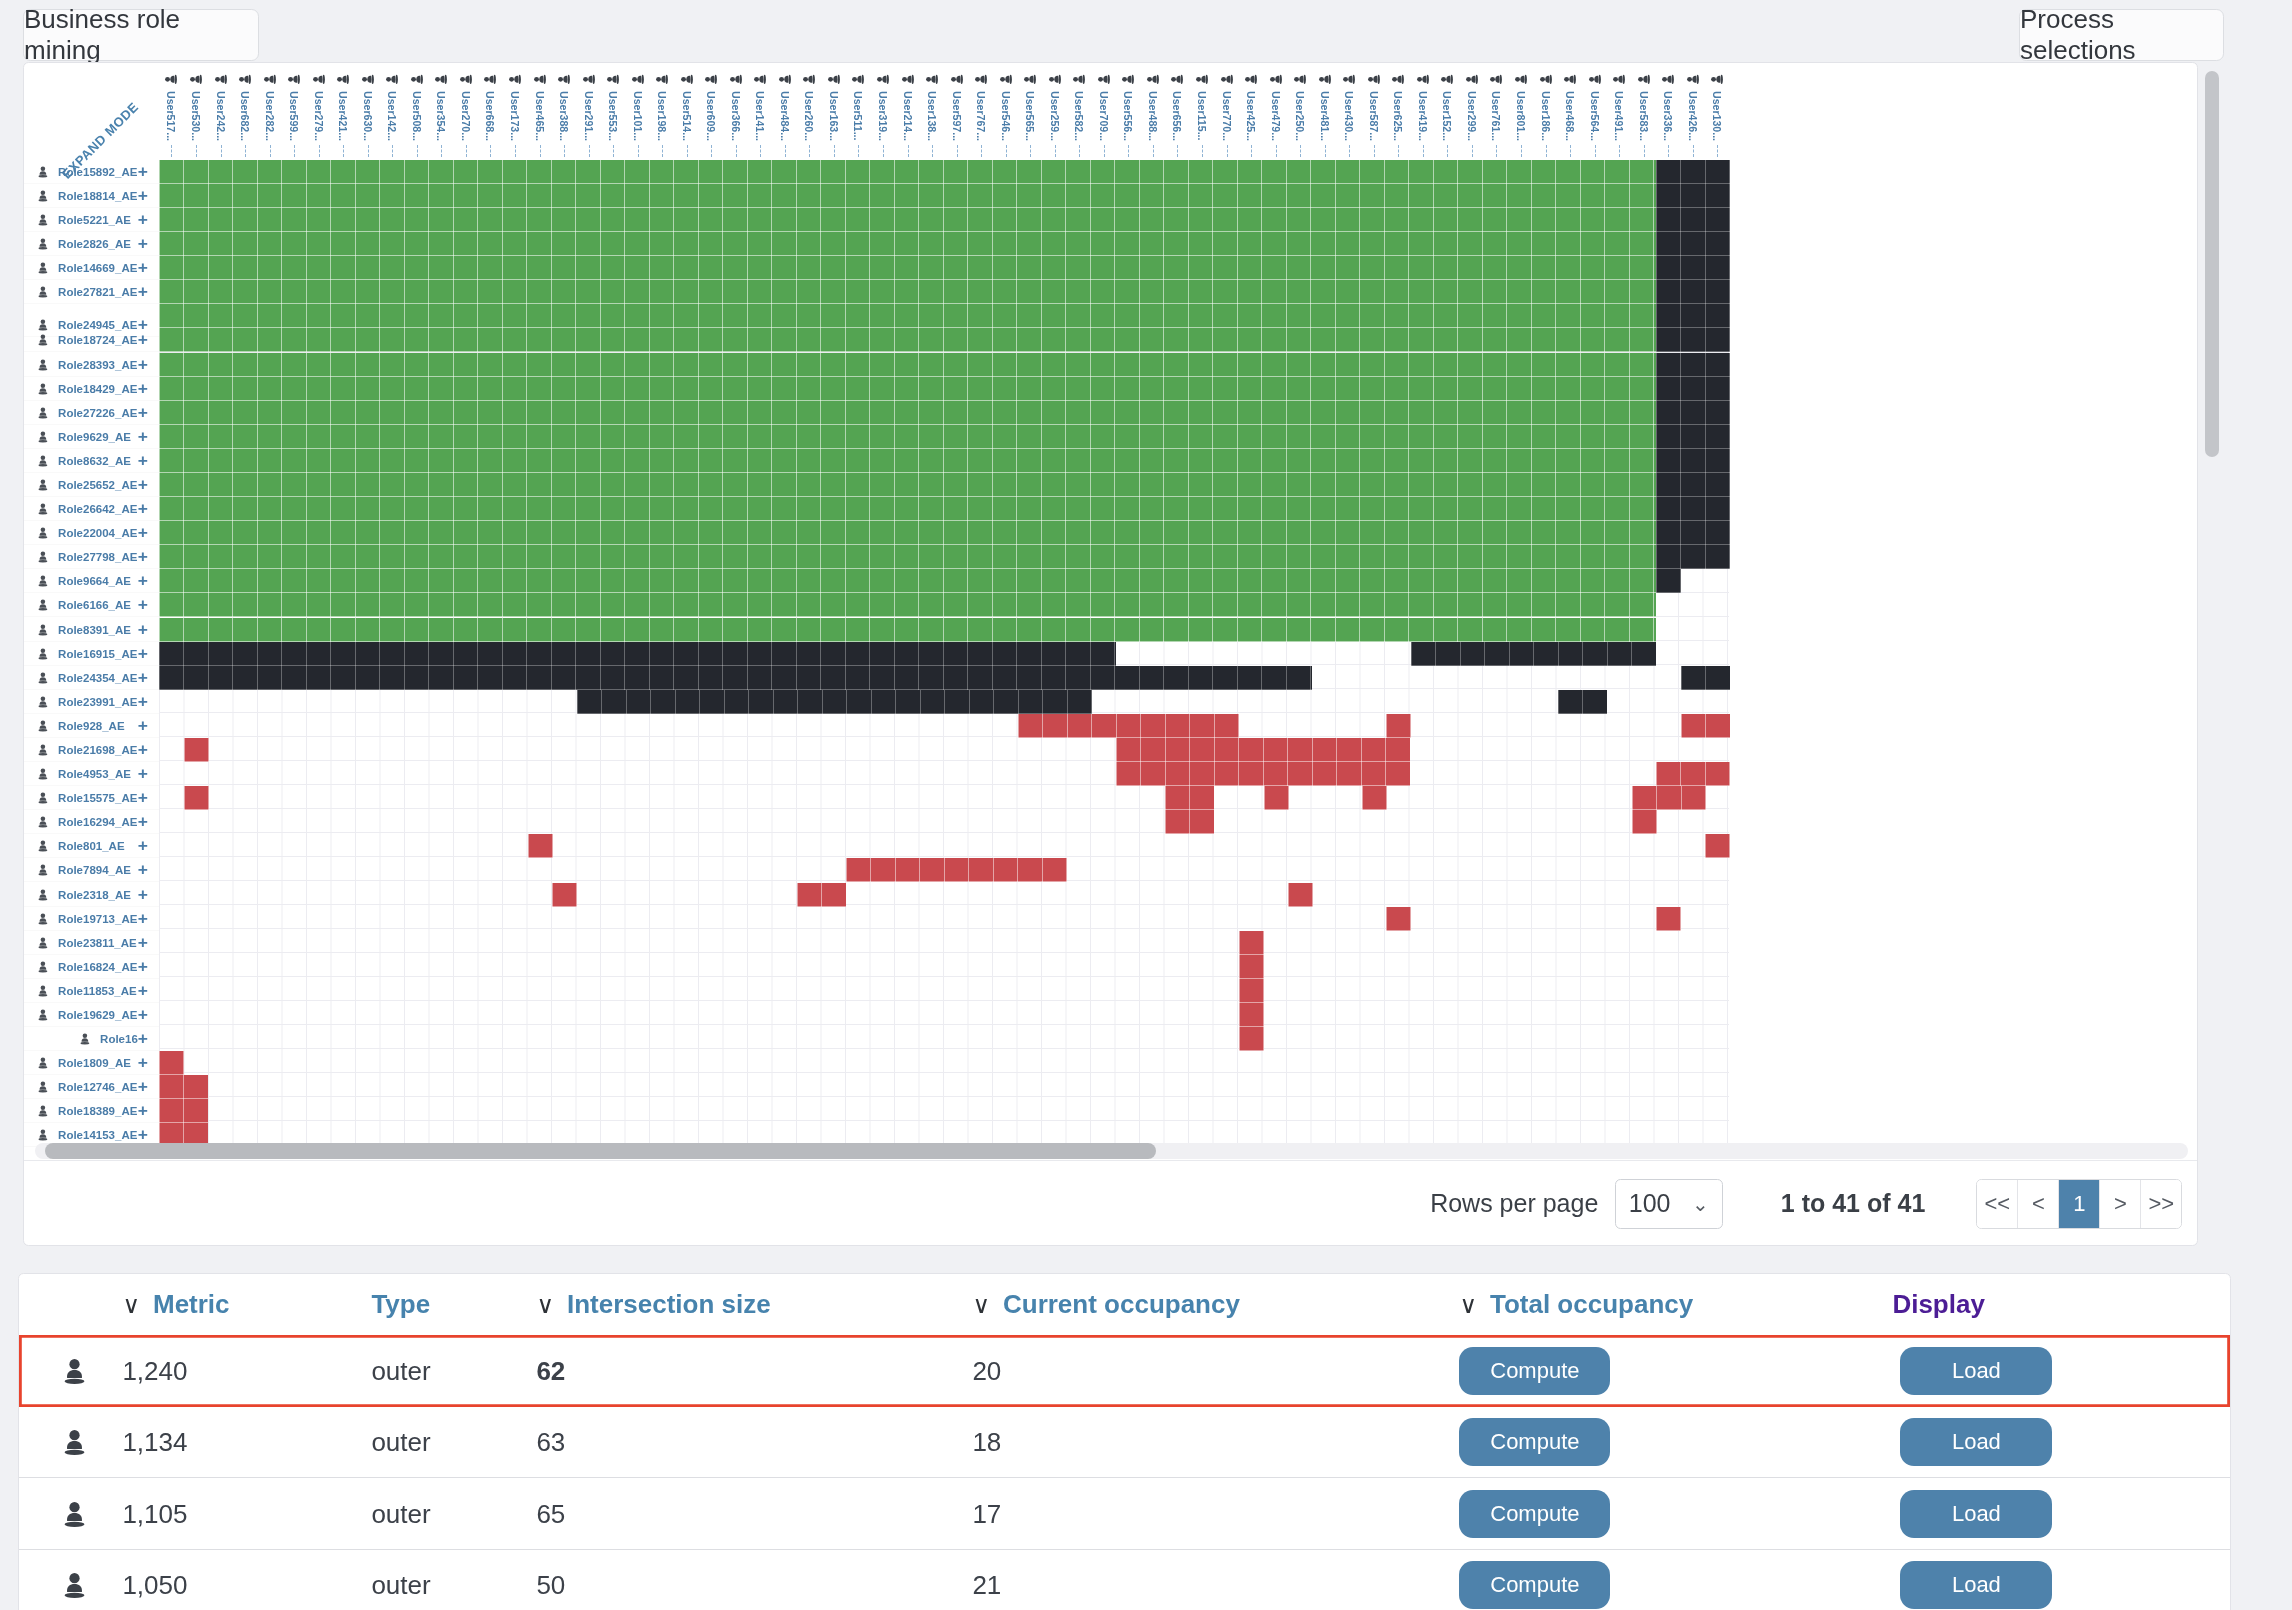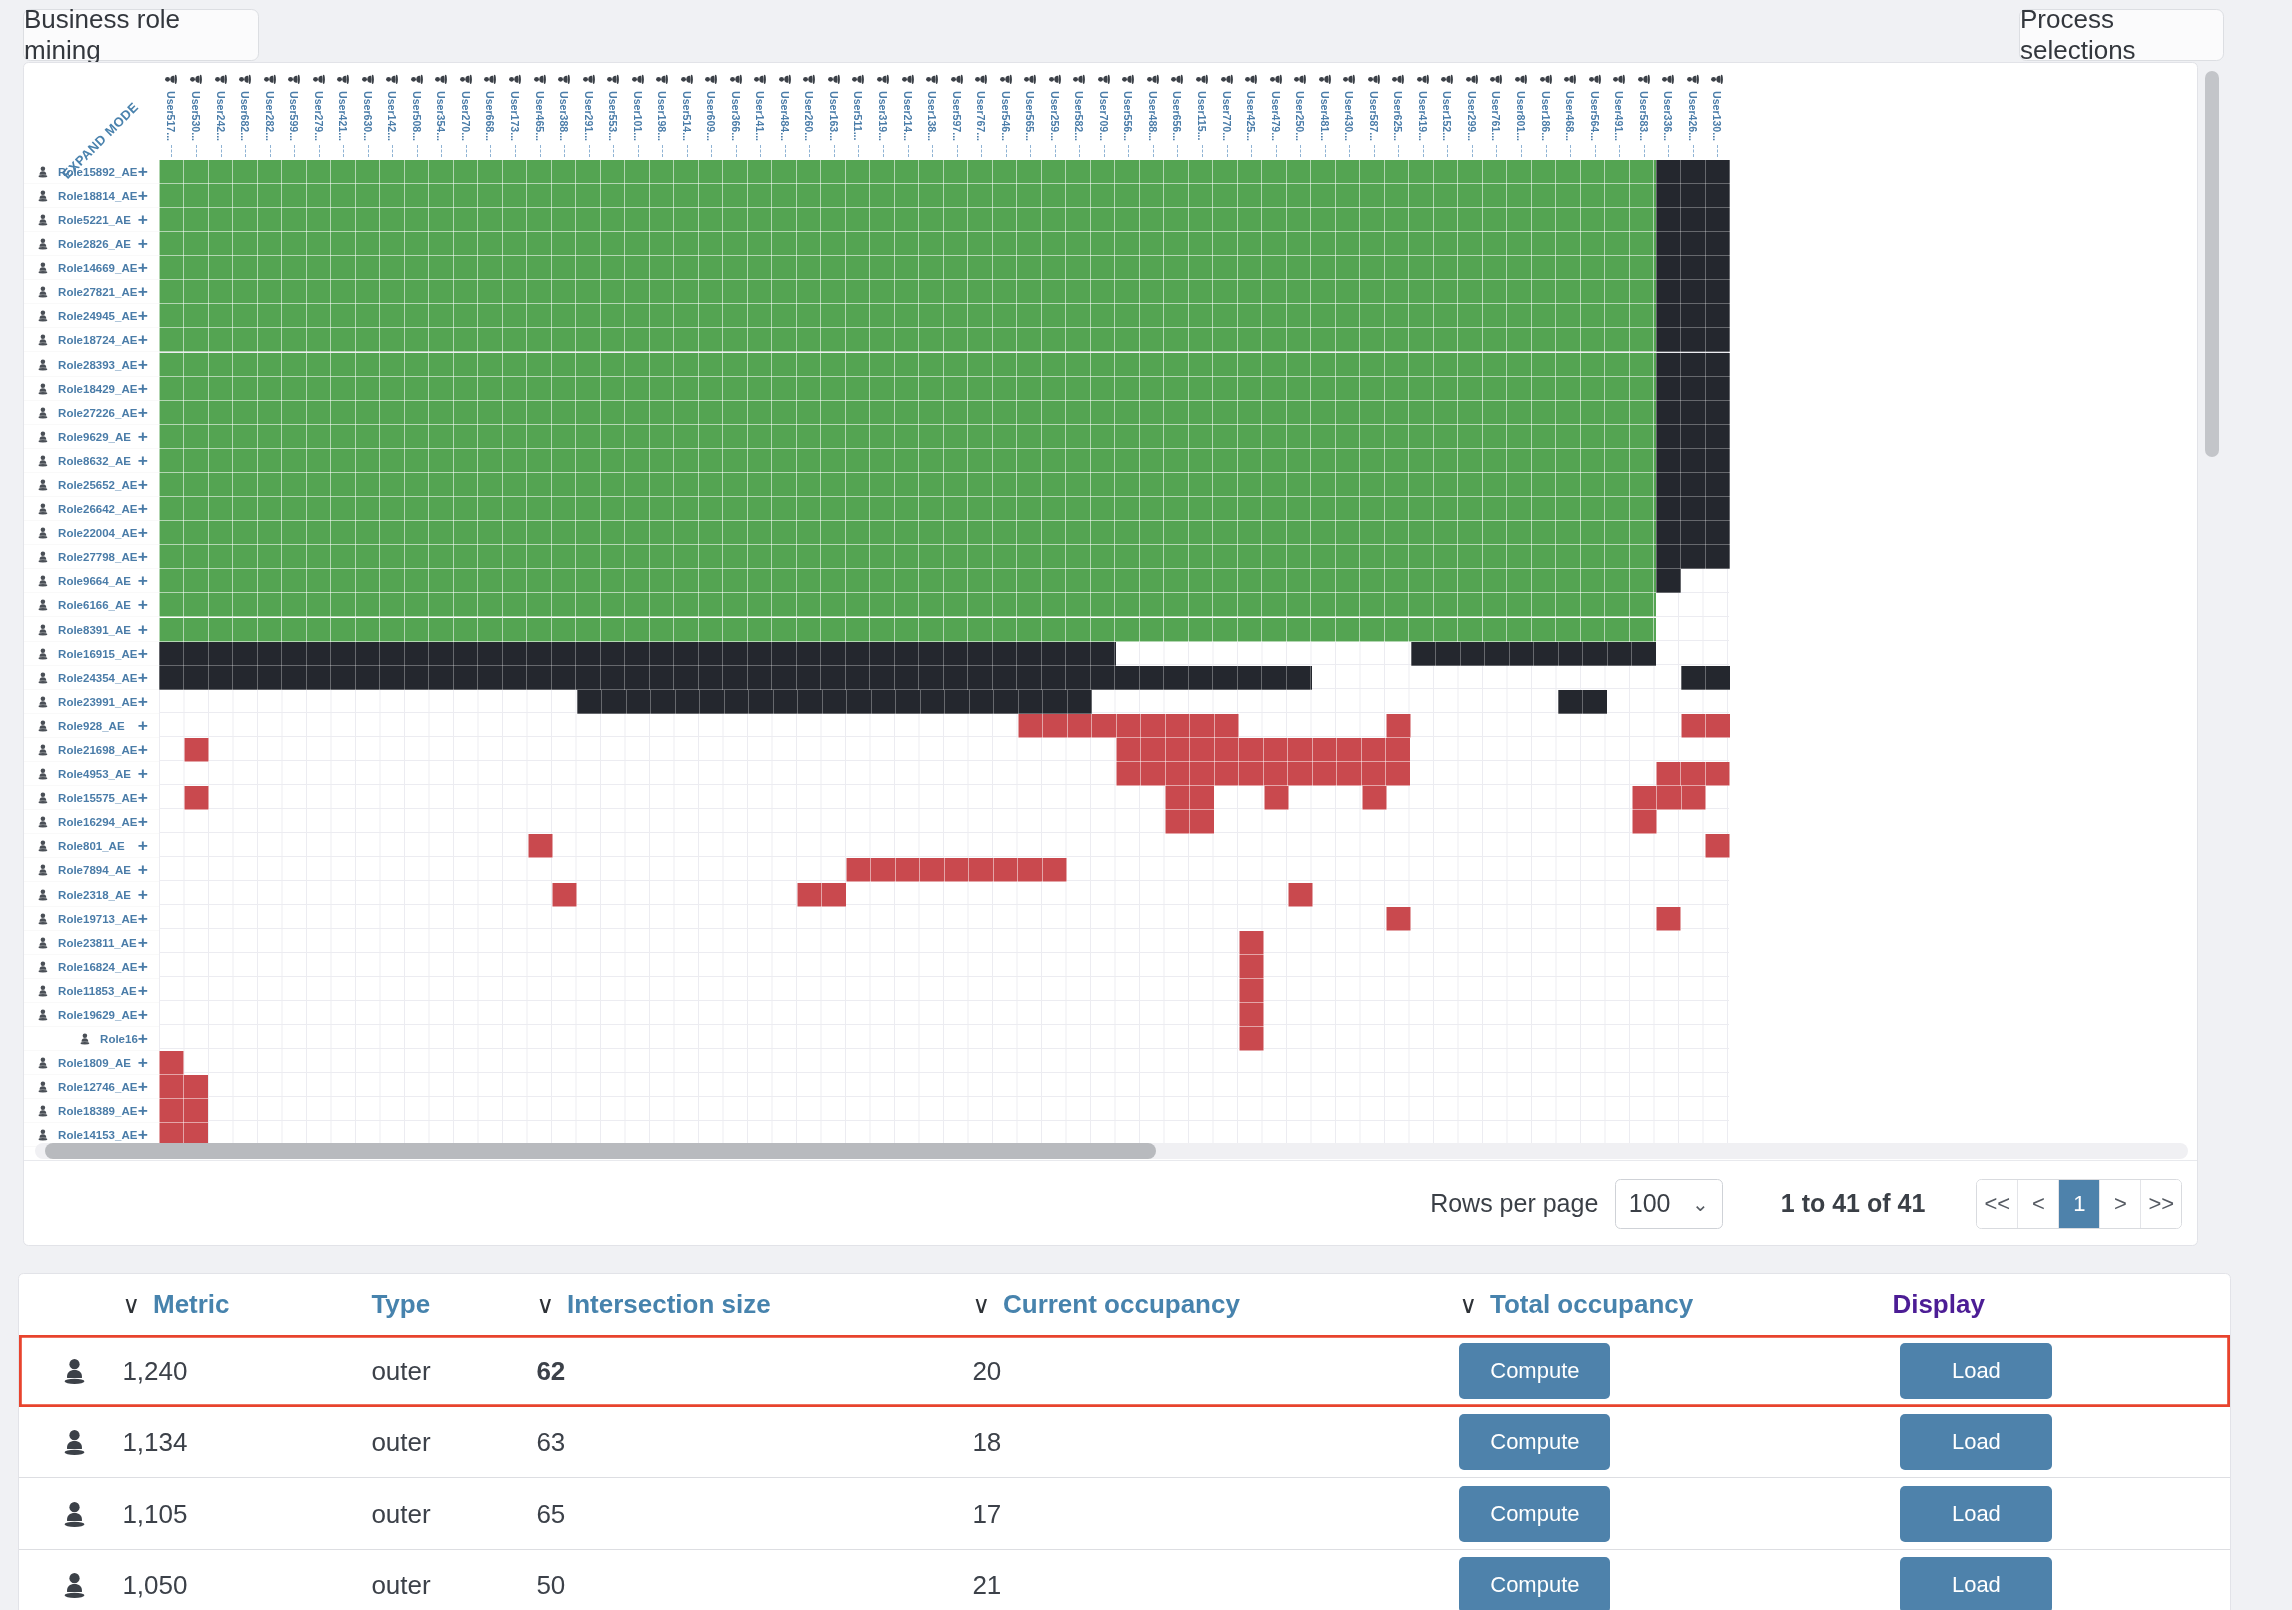--- a/index.html
+++ b/index.html
@@ -45,22 +45,22 @@
   .pager-btn.active{background:#4e82ab;color:#fff;}
   
   .thead-cell{position:absolute;top:0;height:61px;display:flex;align-items:center;font-size:26px;font-weight:bold;}
   .thead-cell .sort-chevron{color:#2e3237;font-size:24px;font-weight:normal;margin-right:13px;}
   .thead-cell .hlabel{color:#4783ad;}
   .thead-cell.plain .hlabel{color:#4c1d95;}
   .t-row{position:absolute;left:0;width:100%;height:72px;box-sizing:border-box;}
   .t-row.selected{box-shadow:inset 0 0 0 2.8px #e8432d;}
   .t-row .sep{position:absolute;left:0;right:0;bottom:0;border-bottom:0.9px solid #dddee2;}
   .t-cell{position:absolute;top:0;height:72px;display:flex;align-items:center;font-size:26px;color:#3c4149;}
-  .blue-btn{background:#4e82ab;color:#fff;border:none;border-radius:5px;font-size:22px;
-            font-family:"Liberation Sans",sans-serif;height:56px;cursor:pointer;}
+  .blue-btn{background:#4e82ab;color:#fff;border:none;border-radius:14px;font-size:22px;
+            font-family:"Liberation Sans",sans-serif;height:48px;cursor:pointer;}
   .picon{width:31px;height:31px;}
 </style>
 </head>
 <body>
 
 <div class="top-btn" style="left:23px;width:236px;">
   <span>Business role mining</span>
 </div>
 <div class="top-btn" style="left:2019px;width:205px;">
   <span>Process selections</span>
@@ -695,21 +695,21 @@
       </div>
       <div class="role-row" style="top: 217px; height: 24px;">
         <span class="ricon"><svg viewBox="0 0 20 20" width="100%" height="100%">
             <circle cx="10" cy="5.3" r="3.3" fill="#4a4f56"></circle>
             <path d="M10 9c-3 0-4.8 1.7-4.8 4.2v1h9.6v-1C14.8 10.7 13 9 10 9z" fill="#4a4f56"></path>
             <ellipse cx="10" cy="16.3" rx="6.4" ry="1.7" fill="#4a4f56"></ellipse>
           </svg></span>
         <span class="rlabel">Role27821_AE</span>
         <span class="rplus">+</span>
       </div>
-      <div class="role-row" style="top: 241px; height: 24px; align-items: center;">
+      <div class="role-row" style="top: 250px; height: 24px; align-items: center;">
         <span class="ricon"><svg viewBox="0 0 20 20" width="100%" height="100%">
             <circle cx="10" cy="5.3" r="3.3" fill="#4a4f56"></circle>
             <path d="M10 9c-3 0-4.8 1.7-4.8 4.2v1h9.6v-1C14.8 10.7 13 9 10 9z" fill="#4a4f56"></path>
             <ellipse cx="10" cy="16.3" rx="6.4" ry="1.7" fill="#4a4f56"></ellipse>
           </svg></span>
         <span class="rlabel">Role24945_AE</span>
         <span class="rplus">+</span>
       </div>
       <div class="role-row" style="top: 265px; height: 24px;">
         <span class="ricon"><svg viewBox="0 0 20 20" width="100%" height="100%">

